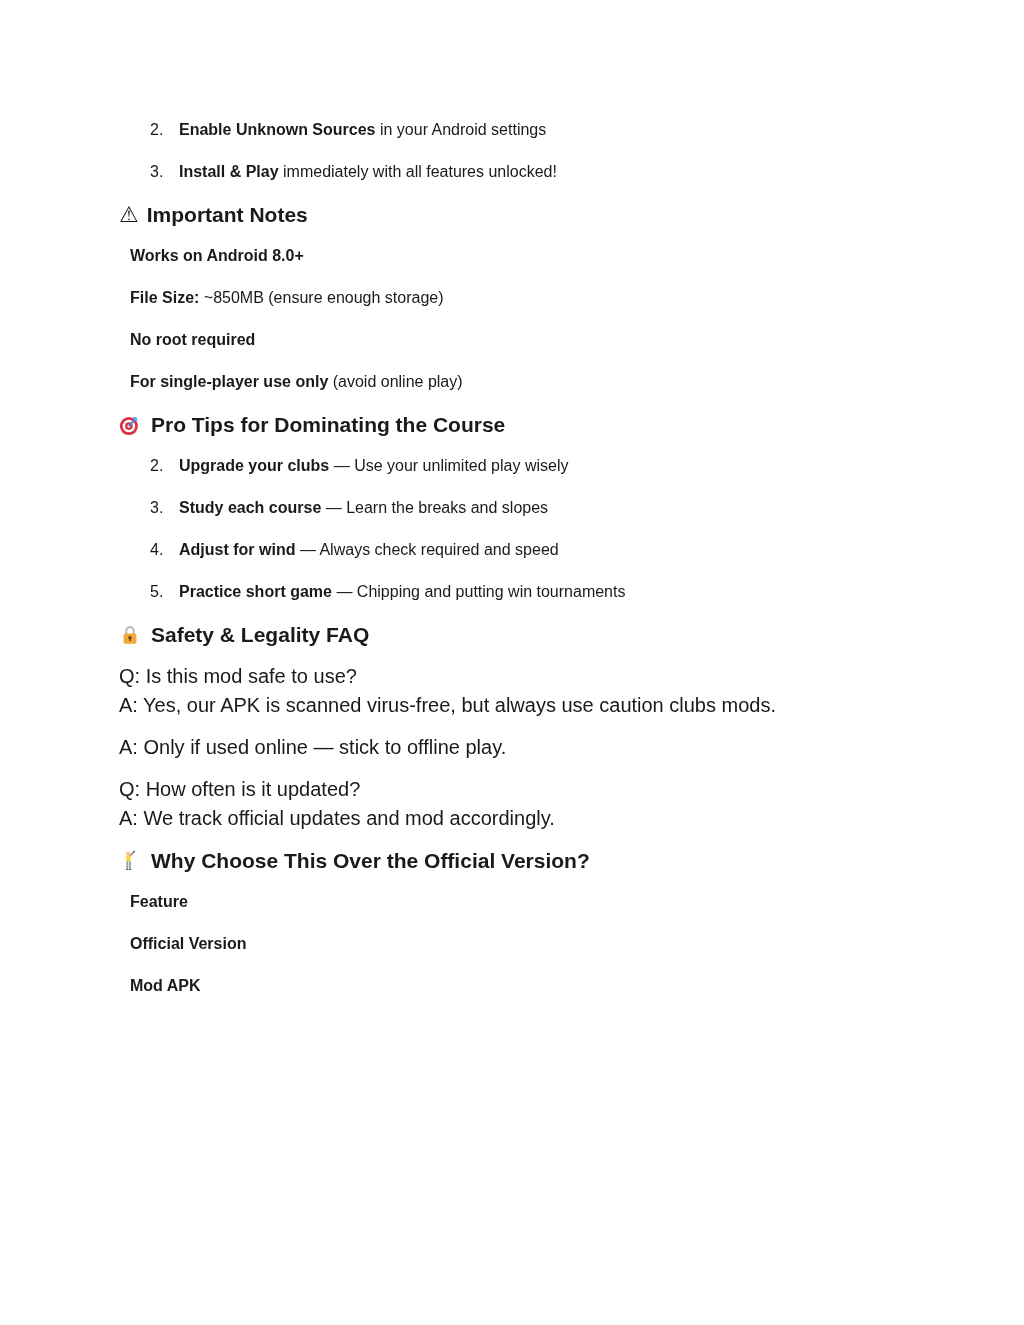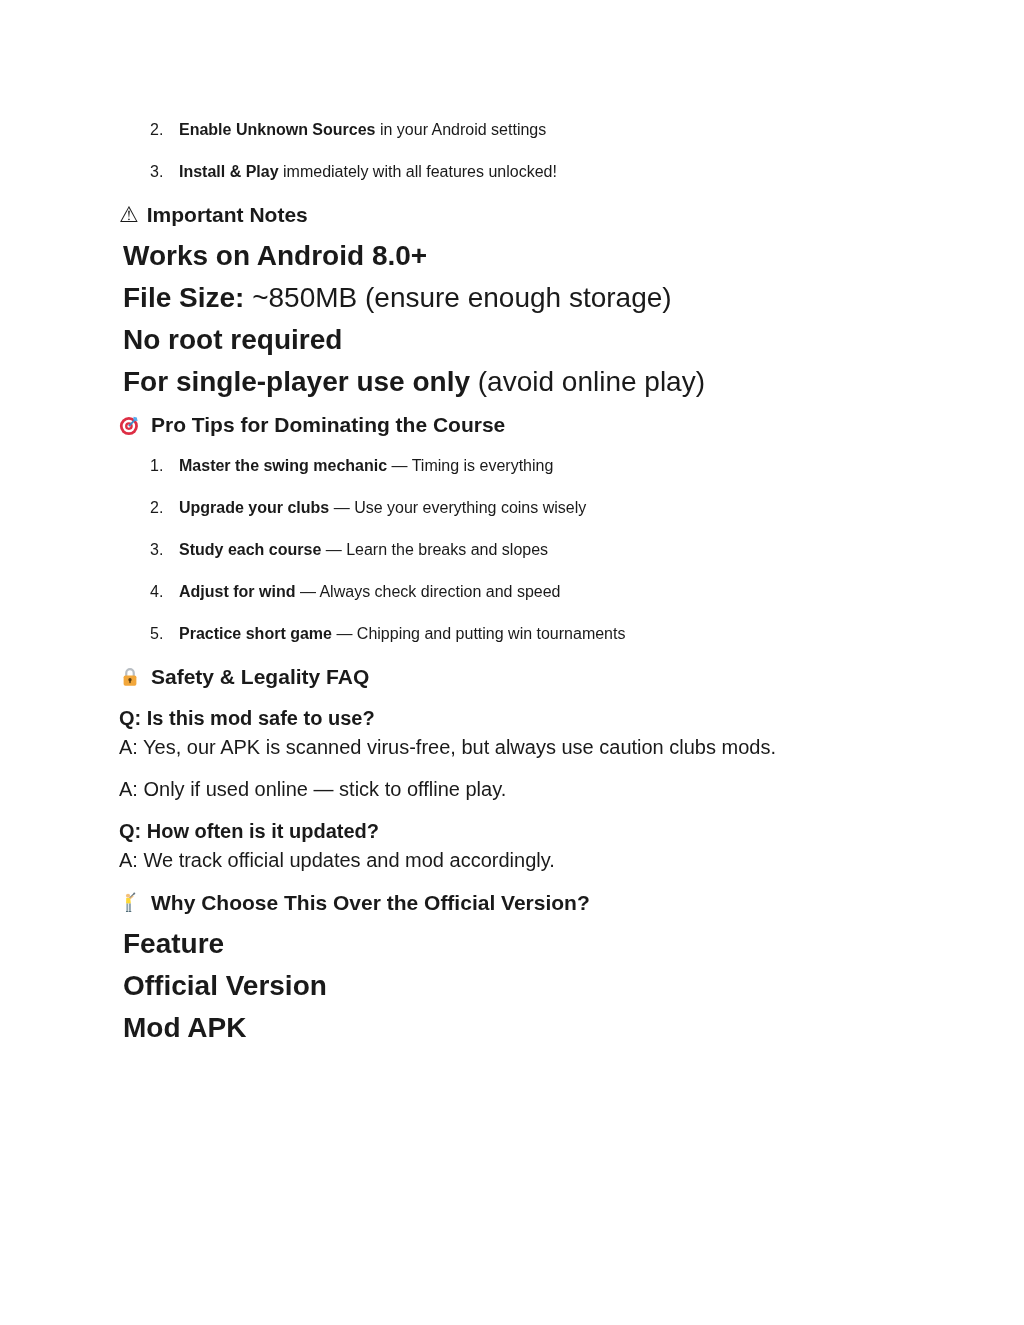--- a/index.html
+++ b/index.html
@@ -8,23 +8,23 @@
     background: #ffffff;
     overflow: hidden;
     font-family: "Liberation Sans", "DejaVu Sans", sans-serif;
     color: #1a1a1a;
   }
   .page {
     width: 1024px; height: 1325px;
     padding: 116px 90px 0 119px;
   }
   .para {
-    font-size: 28px;
+    font-size: 16px;
     line-height: 28px;
-    margin: 0 0 14px 4px;
+    margin: 0 0 14px 11px;
   }
   .li {
     font-size: 16px;
     line-height: 28px;
     margin: 0 0 14px 0;
     padding-left: 31px;
   }
   .num {
     display: inline-block;
     width: 29px;
@@ -51,21 +51,21 @@
     font-family: "DejaVu Sans", sans-serif;
     font-size: 22px;
     font-weight: 700;
     margin-right: 8px;
   }
   .qa {
     font-size: 20px;
     line-height: 29px;
     margin: 0 0 13px 0;
   }
-  .qa .q { font-weight: 700; }
+  .qa .q { font-weight: 400; }
 </style>
 </head>
 <body>
 
 <div class="page">
 
   <div class="li">
     <span class="num">2.</span><span class="b">Enable Unknown Sources</span><span> in your Android settings</span>
   </div>
   <div class="li">
@@ -98,30 +98,27 @@
         <circle cx="9" cy="11" r="3.5" fill="#dd2e44"></circle>
         <circle cx="9" cy="11" r="1.4" fill="#ffffff"></circle>
         <line x1="9" y1="11" x2="14.6" y2="5.2" stroke="#3b88c3" stroke-width="1.7"></line>
         <path d="M13.2 2.6 L16.2 3.2 L16.9 6.3 L14.4 6.1 L13.1 4.9 Z" fill="#55acee"></path>
       </svg>
     </span>
     <span>Pro Tips for Dominating the Course</span>
   </div>
 
   <div class="li">
-    <span class="num">1.</span><span class="b">Master the swing mechanic</span><span> — Timing is everything</span>
-  </div>
-  <div class="li">
-    <span class="num">2.</span><span class="b">Upgrade your clubs</span><span> — Use your everything coins wisely</span>
+    <span class="num">2.</span><span class="b">Upgrade your clubs</span><span> — Use your unlimited play wisely</span>
   </div>
   <div class="li">
     <span class="num">3.</span><span class="b">Study each course</span><span> — Learn the breaks and slopes</span>
   </div>
   <div class="li">
-    <span class="num">4.</span><span class="b">Adjust for wind</span><span> — Always check direction and speed</span>
+    <span class="num">4.</span><span class="b">Adjust for wind</span><span> — Always check required and speed</span>
   </div>
   <div class="li">
     <span class="num">5.</span><span class="b">Practice short game</span><span> — Chipping and putting win tournaments</span>
   </div>
 
   <div class="heading">
     <span class="icon">
       <svg viewBox="0 0 20 20">
         <path d="M6.6 9.5 V6.3 a3.4 3.4 0 0 1 6.8 0 V9.5" fill="none" stroke="#b8bec4" stroke-width="2"></path>
         <rect x="4.2" y="8.6" width="11.6" height="9.4" rx="1.6" fill="#f2a73b"></rect>

